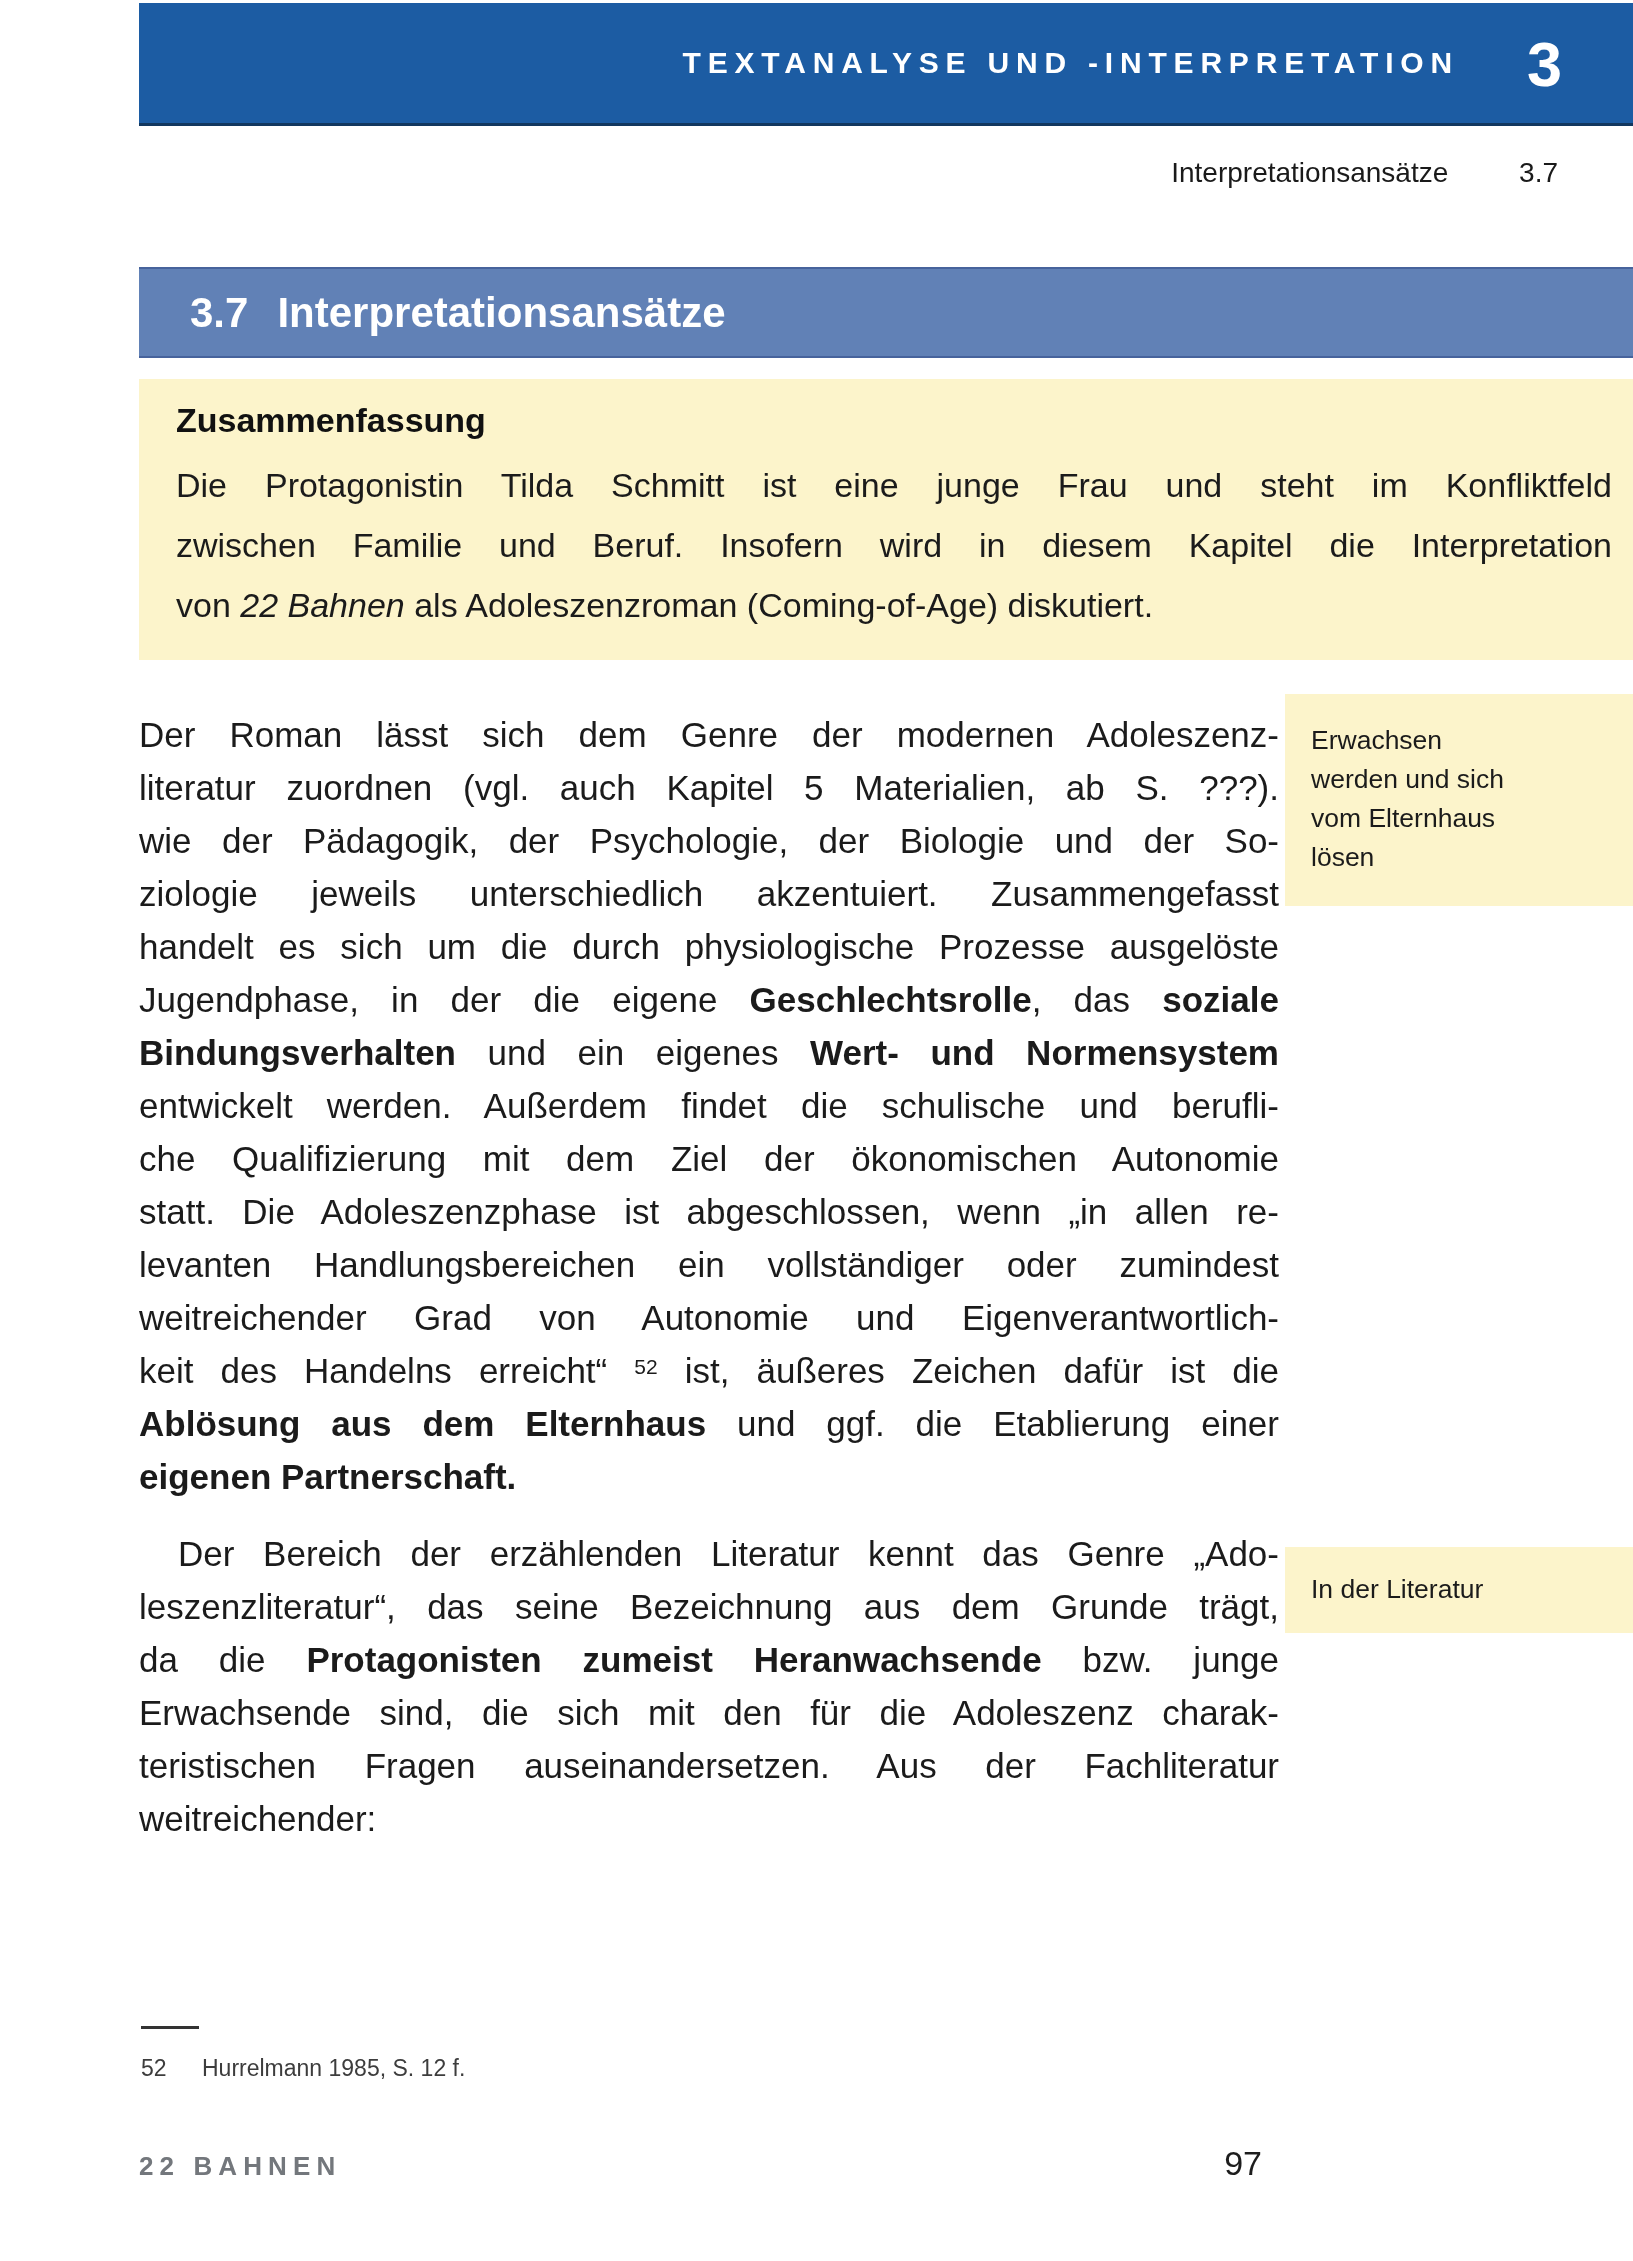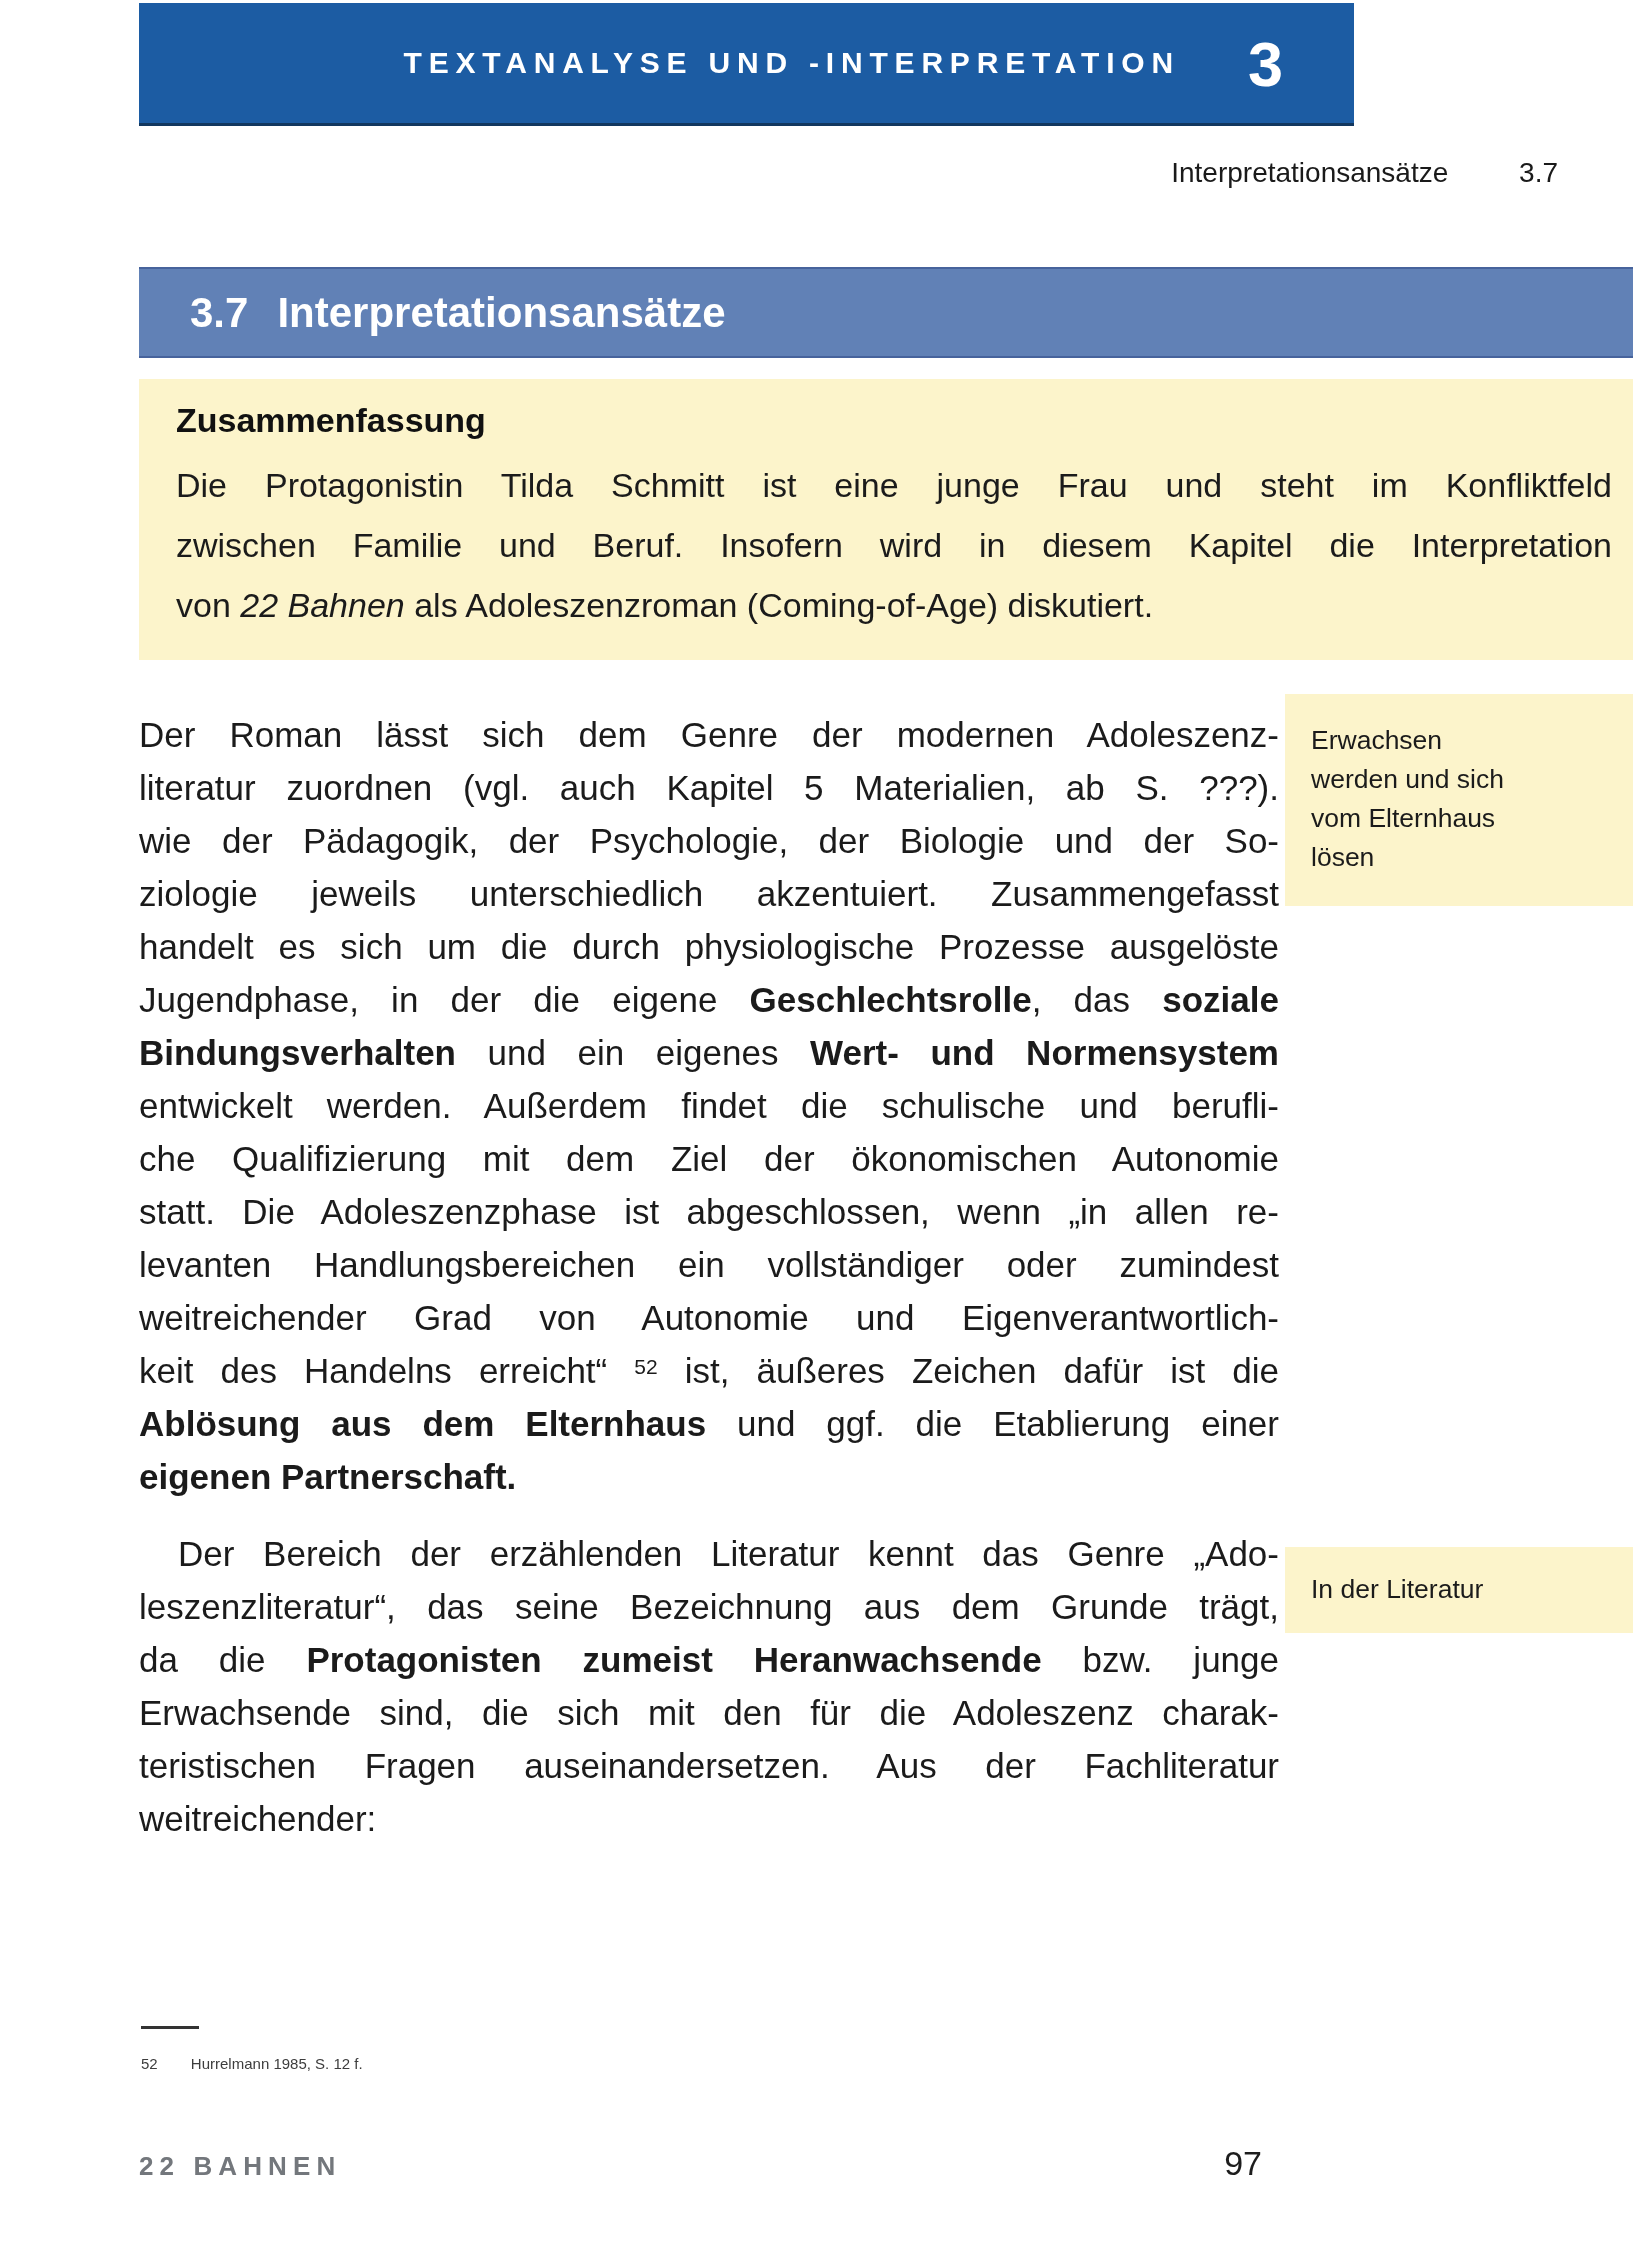--- a/index.html
+++ b/index.html
@@ -2,21 +2,21 @@
 <html style="font-size:11px"><head>
 <meta charset="utf-8">
 <style>
   html,body{margin:0;padding:0;background:#e8e8e8;}
   .page{
     position:relative;width:1633px;height:2261px;background:#ffffff;
     font-family:"Liberation Sans", sans-serif;overflow:hidden;
   }
   
   .top-bar{
-    position:absolute;left:139px;top:3.4px;width:1215px;height:123px;
+    position:absolute;left:139px;top:3.4px;width:1494px;height:123px;
     box-sizing:border-box;background:#1c5ca3;border-bottom:3.4px solid #12375f;
     display:flex;align-items:center;justify-content:flex-end;
     padding-right:71px;
   }
   .chapter-title{
     color:#ffffff;font-size:30px;font-weight:700;letter-spacing:6.8px;
     margin-right:68px;white-space:nowrap;
   }
   .chapter-number{
     color:#ffffff;font-size:63px;font-weight:700;line-height:1;transform:translateY(1.4px);
@@ -66,21 +66,21 @@
     background:#fcf4cb;color:#1b1b1b;font-size:26.5px;line-height:39px;
   }
   .margin-note-1{top:694px;min-height:211px;padding:27px 20.4px 29px 26px;}
   .margin-note-1 .mn-text{max-width:218px;}
   .margin-note-2{top:1547px;min-height:86px;padding:23px 20.4px 23px 26px;}
   
   .fn-divider{
     position:absolute;left:141px;top:2026px;width:58px;height:2.7px;background:#333333;
   }
   .footnote{
-    position:absolute;left:141px;top:2055px;font-size:15px;color:#3d3d3d;white-space:nowrap;
+    position:absolute;left:141px;top:2055px;font-size:23px;color:#3d3d3d;white-space:nowrap;
   }
   .footnote .fn-num{margin-right:29px;}
   
   .footer{
     position:absolute;left:139px;top:2144px;width:1123px;
     display:flex;justify-content:space-between;align-items:baseline;
   }
   .book-title{
     font-size:26px;font-weight:700;letter-spacing:6.1px;color:#73777c;white-space:nowrap;
   }

